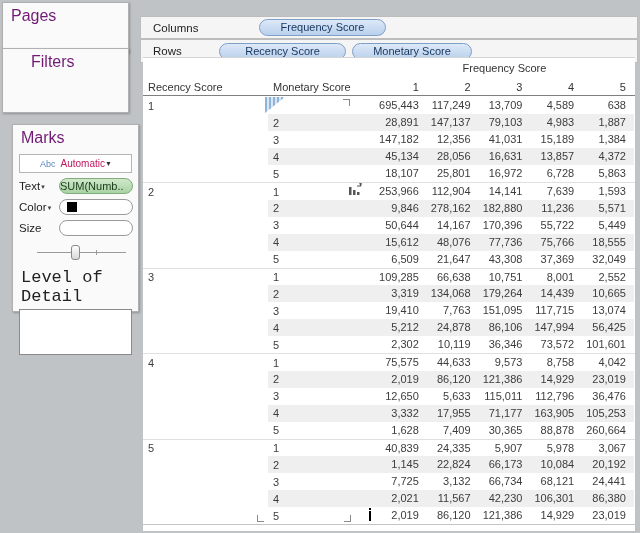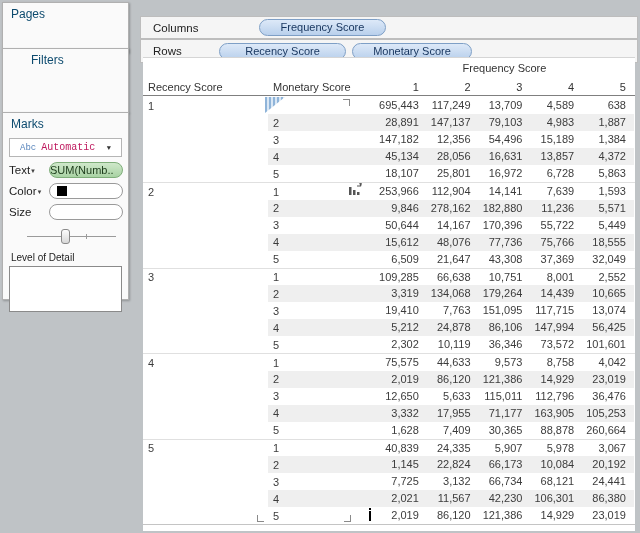--- a/index.html
+++ b/index.html
@@ -2,46 +2,46 @@
 <html><head>
 <meta charset="utf-8">
 <style>
   * { box-sizing: border-box; margin: 0; padding: 0; }
   body { font-family: "Liberation Sans", sans-serif; }
   .app { position: relative; width: 640px; height: 533px; background: #bfc3c6; overflow: hidden; }
 
   
   .panel { position: absolute; left: 2px; width: 127px; background: #fafafa;
            border: 1px solid #b0b0b0; box-shadow: 1px 1px 2px rgba(0,0,0,.25); }
-  .panel-title { font-size: 12px; color: #0c4a6e; padding: 4px 0 0 8px; }
+  .panel-title { font-size: 16px; color: #701a75; padding: 4px 0 0 8px; }
   #pages-panel  { top: 2px;   height: 51px; }
   #filters-panel{ top: 48px;  height: 65px; padding-left: 20px; }
-  #marks-panel  { top: 112px; height: 188px; }
+  #marks-panel  { top: 124px; height: 188px; margin-left: 10px; }
 
   .marks-dropdown { margin: 7px 6px 0 6px; height: 19px; background: #fff;
-                    border: 1px solid #b5b5b5; display: flex; align-items: center; padding: 0 10px; font-family: Liberation Mono, monospace; }
+                    border: 1px solid #b5b5b5; display: flex; align-items: center; padding: 0 20px; }
   .abc { color: #5b87bd; font-size: 9px; margin-right: 5px; }
   .dd-label { font-size: 10px; color: #be185d; flex: 1; }
   .caret { font-size: 7px; color: #333; }
 
   .marks-row { display: flex; align-items: center; margin: 5px 5px 0 6px; }
   .marks-row-label { font-size: 11.5px; color: #222; width: 40px; white-space: nowrap; }
   .mini-caret { font-size: 6px; color: #444; vertical-align: 1px; }
   .pill { height: 16px; border-radius: 9px; border: 1px solid #9a9a9a; background: #fff;
           flex: 1; display: flex; align-items: center; overflow: hidden; }
   .pill.green { background: linear-gradient(#cfe8ca, #a9d3a4); border-color: #7fae7a;
                 justify-content: center; font-size: 11px; color: #1c3b1a; }
   .swatch { width: 10px; height: 10px; background: #000; margin-left: 7px; }
 
   .slider-row { position: relative; margin: 9px 12px 0 24px; height: 15px; }
   .slider-track { position: absolute; left: 0; right: 0; top: 7px; height: 1px; background: #9a9a9a; }
   .slider-tick { position: absolute; left: 66%; top: 5px; width: 1px; height: 5px; background: #9a9a9a; }
   .slider-handle { position: absolute; left: 38%; top: 0; width: 9px; height: 15px;
                    background: linear-gradient(#fdfdfd,#d8d8d8); border: 1px solid #8a8a8a; border-radius: 3px; }
-  .lod-label { font-size: 10px; color: #222; margin: 8px 0 3px 8px; }
+  .lod-label { font-size: 17px; color: #222; margin: 8px 0 3px 8px; font-family: Liberation Mono, monospace; }
   .lod-box { margin: 0 6px; height: 46px; background: #fff; border: 1px solid #8a8a8a; }
 
   
   .shelf { position: absolute; left: 140px; width: 498px; background: #f5f5f5;
            border: 1px solid #bdbdbd; display: flex; align-items: center; }
   #columns-shelf { top: 16px;  height: 23px; gap: 40px; }
   #rows-shelf    { top: 28px; height: 24px; margin-top: 11px; }
   .shelf-label { font-size: 11.5px; color: #222; margin-left: 12px; width: 66px; flex: none; }
   .fpill { height: 17px; line-height: 15px; border-radius: 9px; margin-right: 6px;
            background: linear-gradient(#dde9f8, #b9d0ec); border: 1px solid #7e9fc6;
@@ -173,21 +173,21 @@
           <span class="c-val band">147,137</span>
           <span class="c-val band">79,103</span>
           <span class="c-val band">4,983</span>
           <span class="c-val band">1,887</span>
         </div>
         <div class="grid-row trow">
           <span class="c-rec"></span>
           <span class="c-mon">3</span>
           <span class="c-val">147,182</span>
           <span class="c-val">12,356</span>
-          <span class="c-val">54,496</span>
+          <span class="c-val">41,031</span>
           <span class="c-val">15,189</span>
           <span class="c-val">1,384</span>
         </div>
         <div class="grid-row trow">
           <span class="c-rec"></span>
           <span class="c-mon band">4</span>
           <span class="c-val band">45,134</span>
           <span class="c-val band">28,056</span>
           <span class="c-val band">16,631</span>
           <span class="c-val band">13,857</span>

